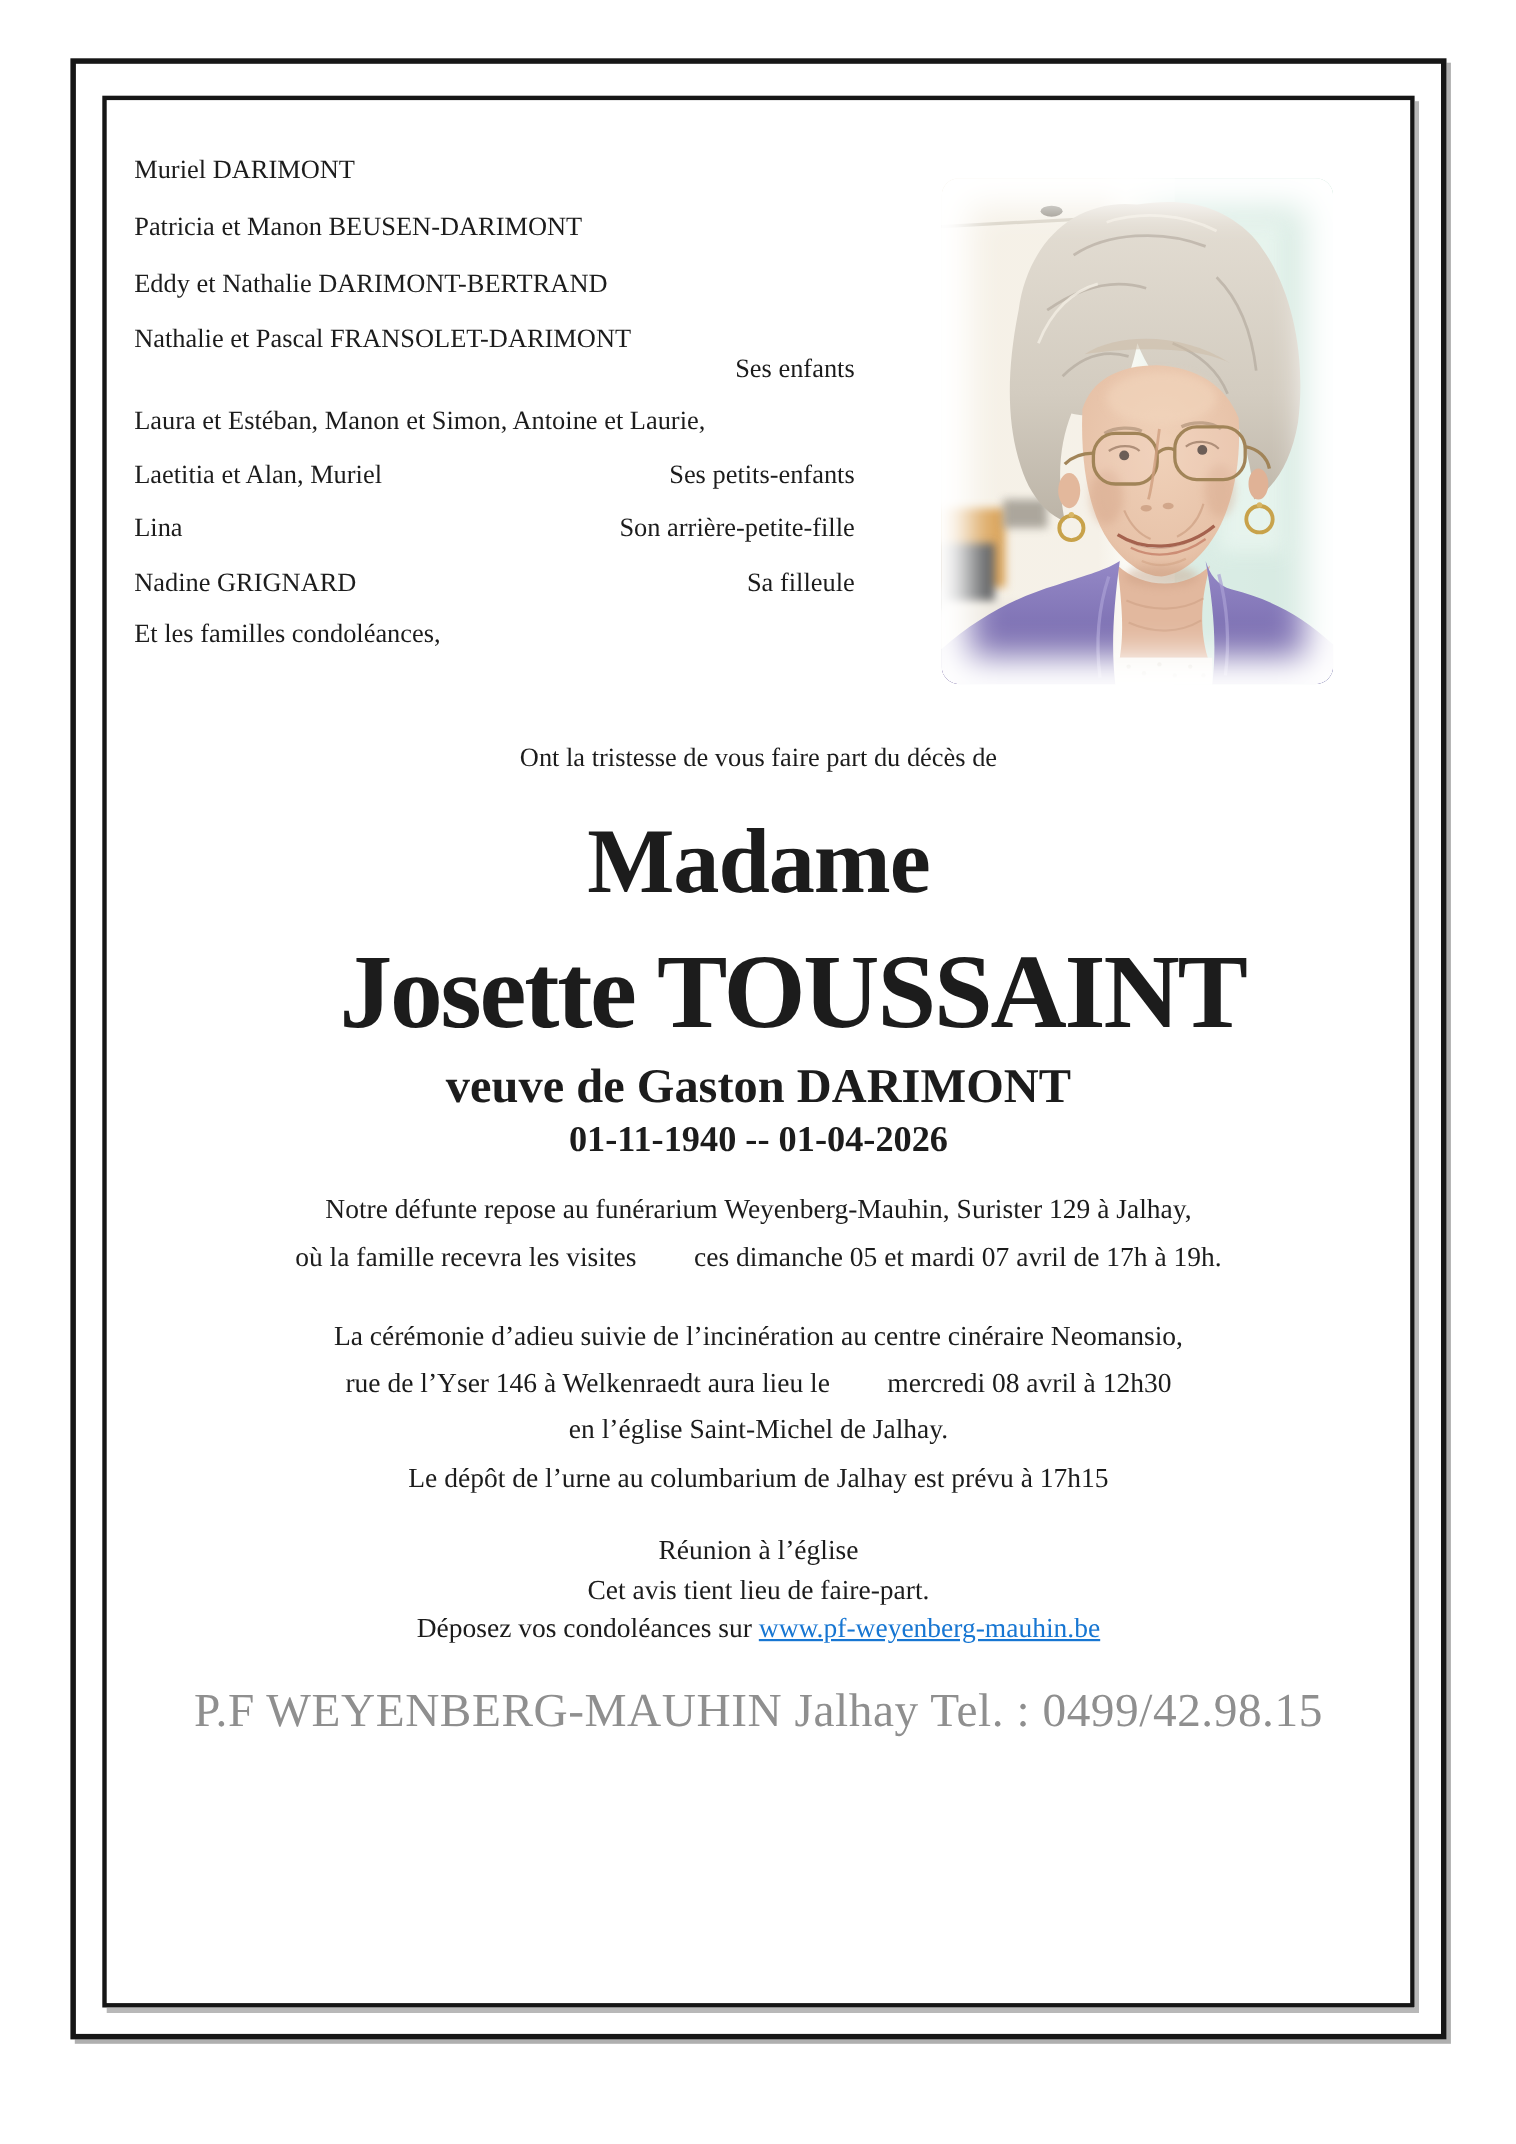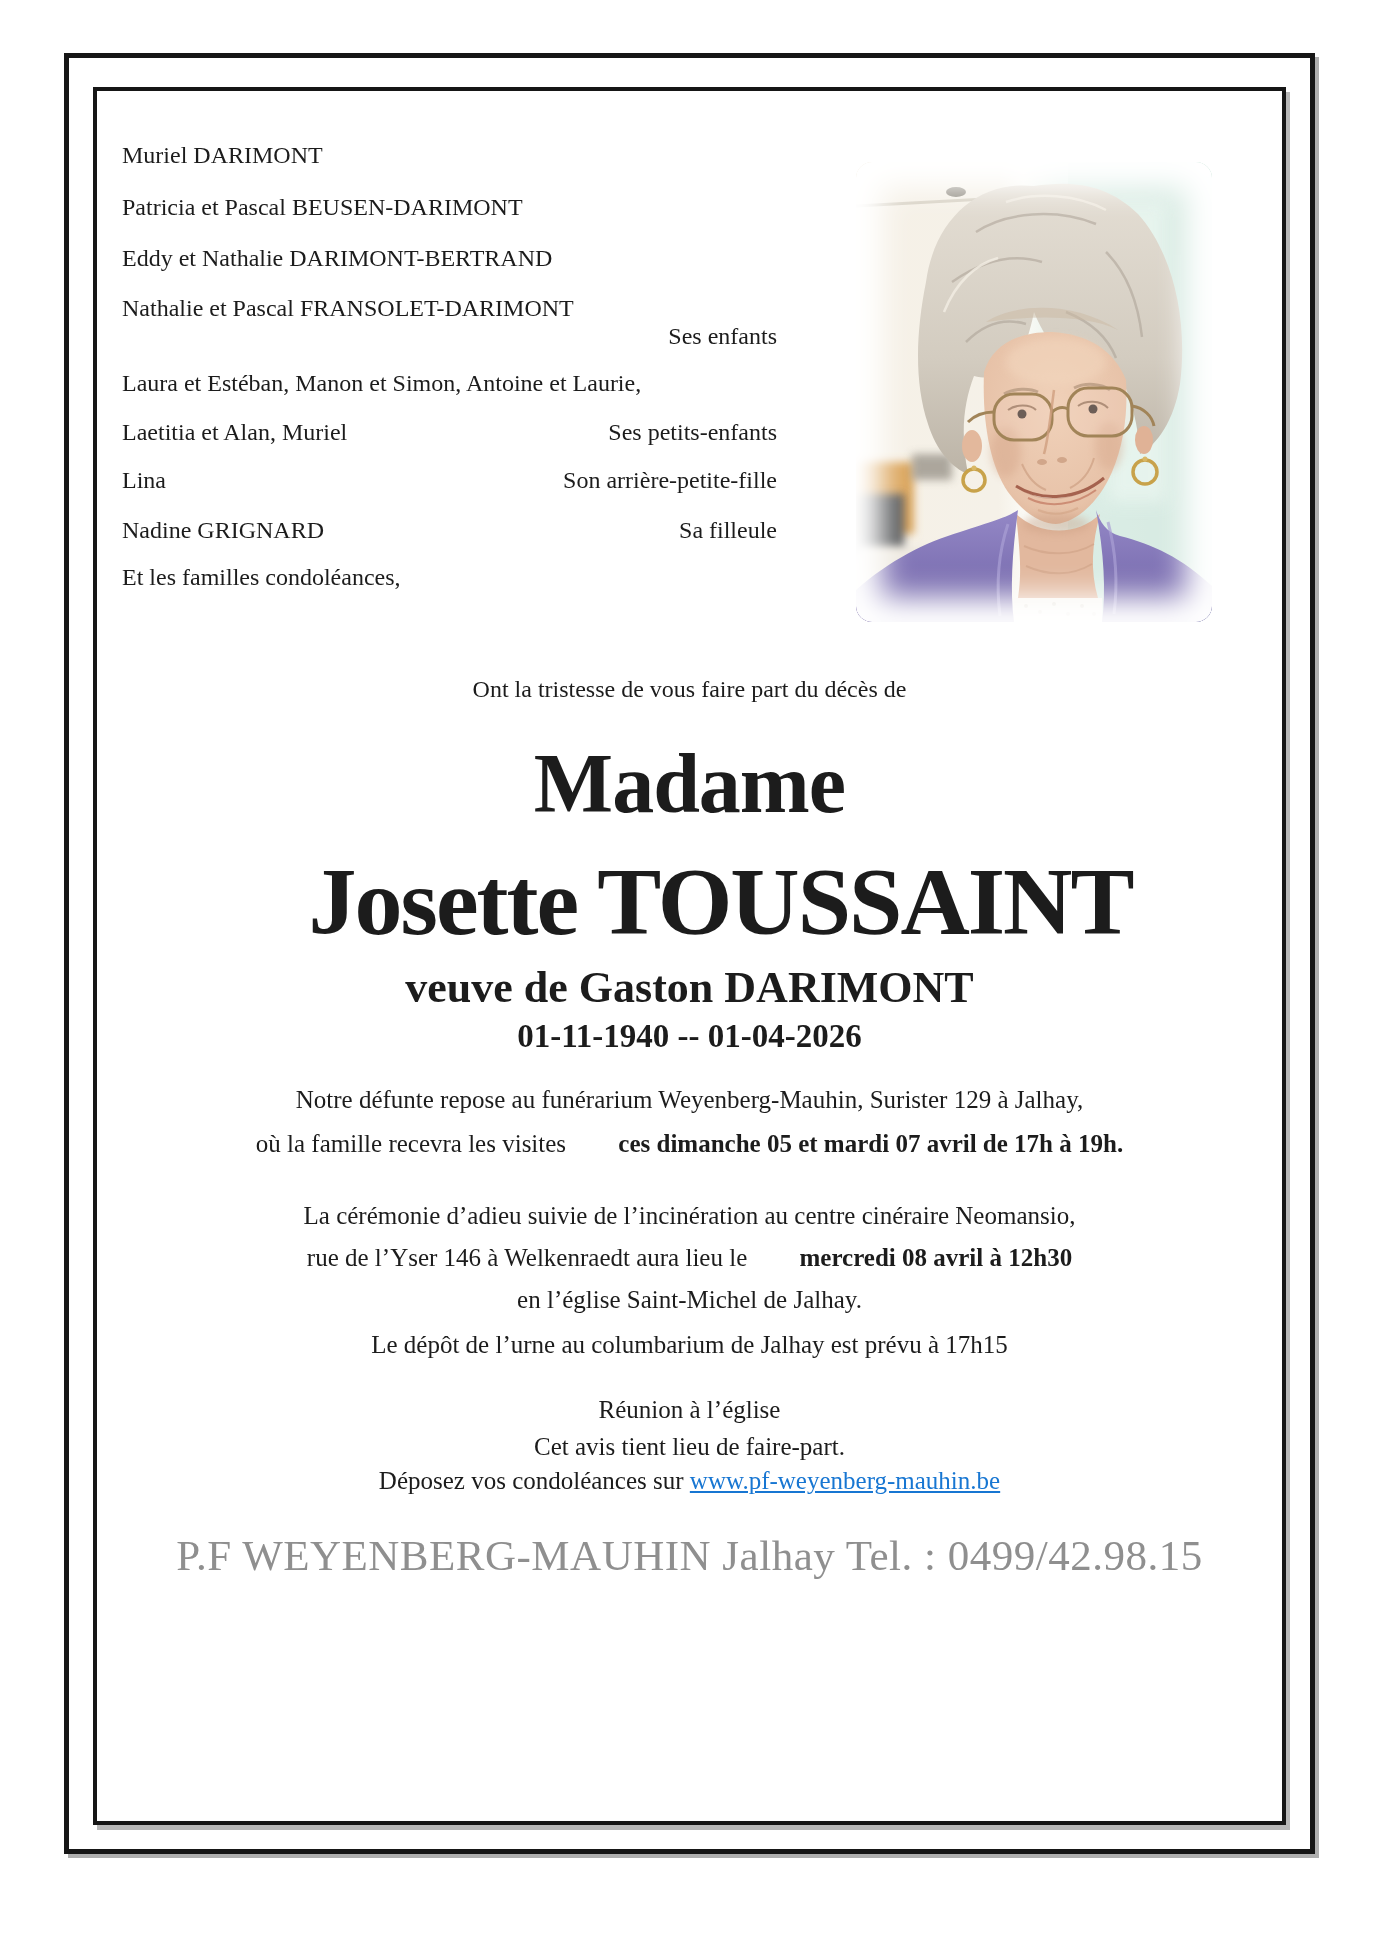--- a/index.html
+++ b/index.html
@@ -52,38 +52,38 @@
   .bigname{top:759px;font-size:96px;line-height:104px;font-weight:bold;letter-spacing:-2px;padding-left:31px;}
   .veuve{top:871px;font-size:44px;line-height:52px;font-weight:bold;}
   .dates{top:926px;font-size:33px;line-height:38px;font-weight:bold;}
   .para1{top:987px;font-size:25px;line-height:44px;}
   .para2{top:1104px;font-size:25px;line-height:42px;}
   .urn{top:1239px;font-size:25px;line-height:30px;}
   .reunion{top:1304px;font-size:25px;line-height:30px;}
   .avis{top:1341px;font-size:25px;line-height:30px;}
   .condol{top:1375px;font-size:25px;line-height:30px;}
   .footerline{top:1439px;font-size:43px;line-height:52px;color:#8f8f8f;letter-spacing:.5px;}
-  .b{font-weight:bold;margin-left:46px;}
+  .b{font-weight:normal;margin-left:46px;}
   a.weblink{color:#1776d2;text-decoration:underline;cursor:pointer;}
 </style>
 </head>
 <body>
 
 <div class="canvas">
   <div class="outer-frame">
     <div class="inner-frame">
       <div class="content">
 
         <div class="fam">
           <div class="frow">
             <span>Muriel DARIMONT</span>
             <span></span>
           </div>
           <div class="frow">
-            <span>Patricia et Pascal BEUSEN-DARIMONT</span>
+            <span>Patricia et Manon BEUSEN-DARIMONT</span>
             <span></span>
           </div>
           <div class="frow">
             <span>Eddy et Nathalie DARIMONT-BERTRAND</span>
             <span></span>
           </div>
           <div class="frow">
             <span>Nathalie et Pascal FRANSOLET-DARIMONT</span>
             <span></span>
           </div>

